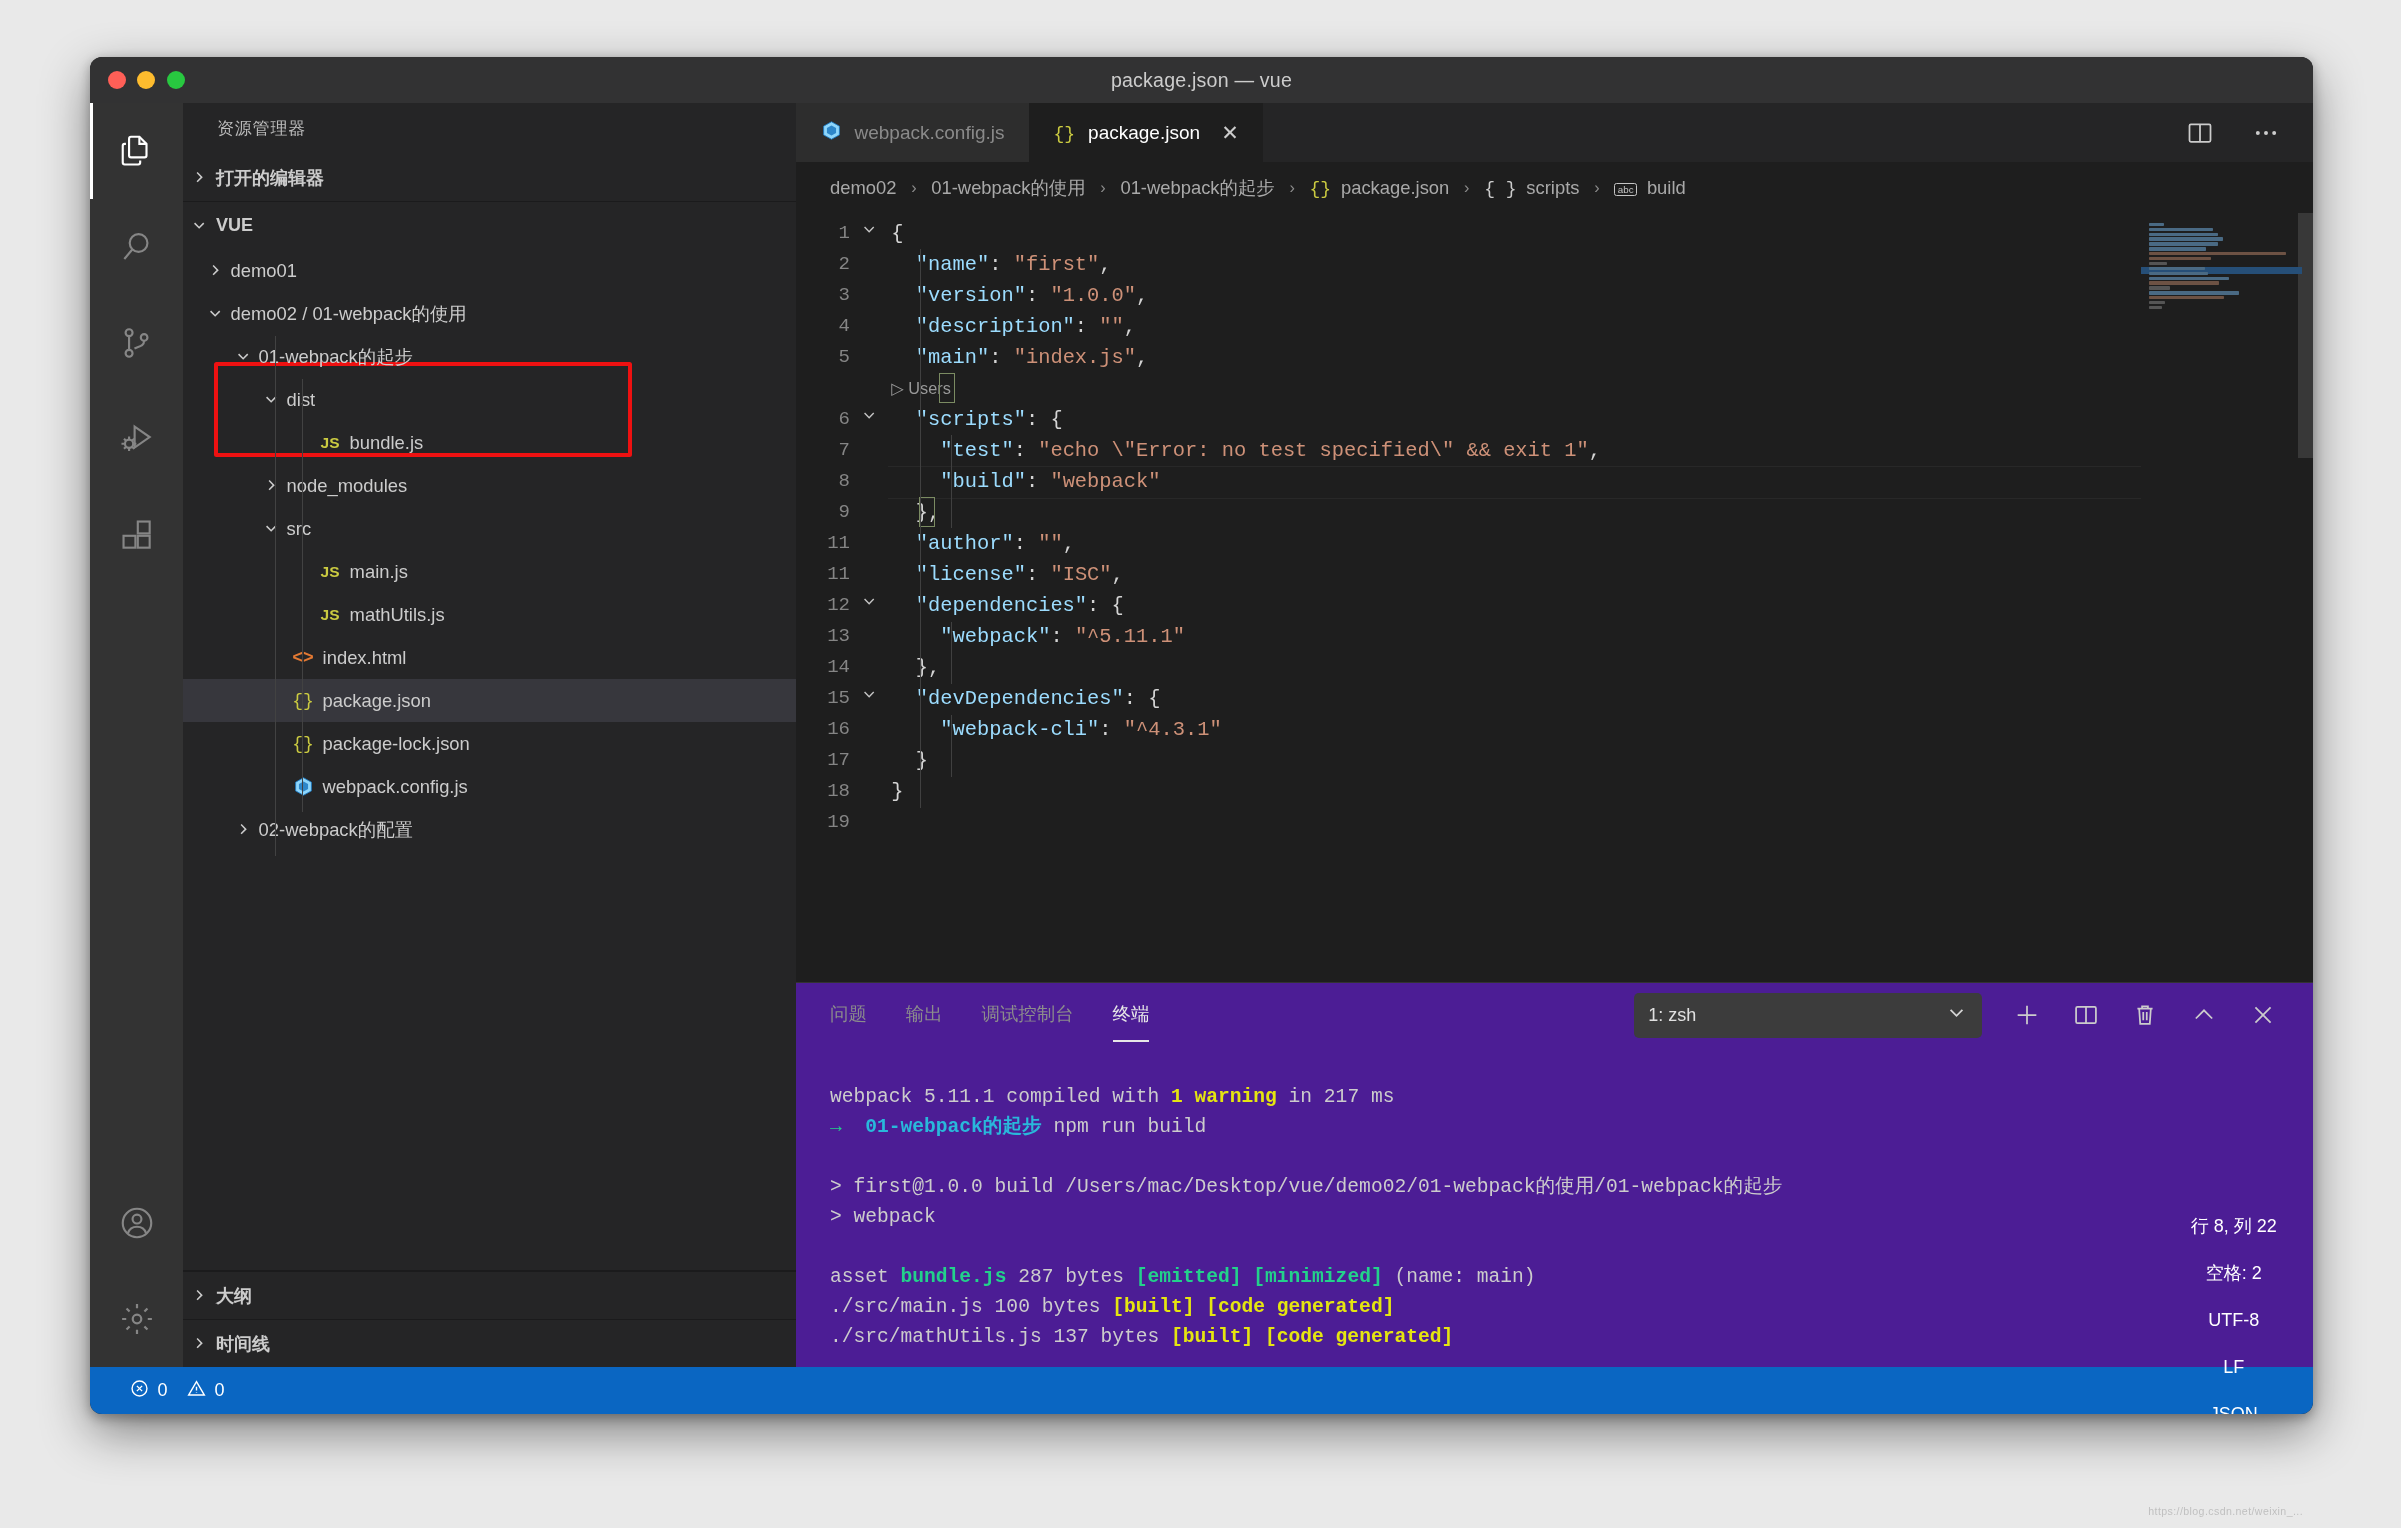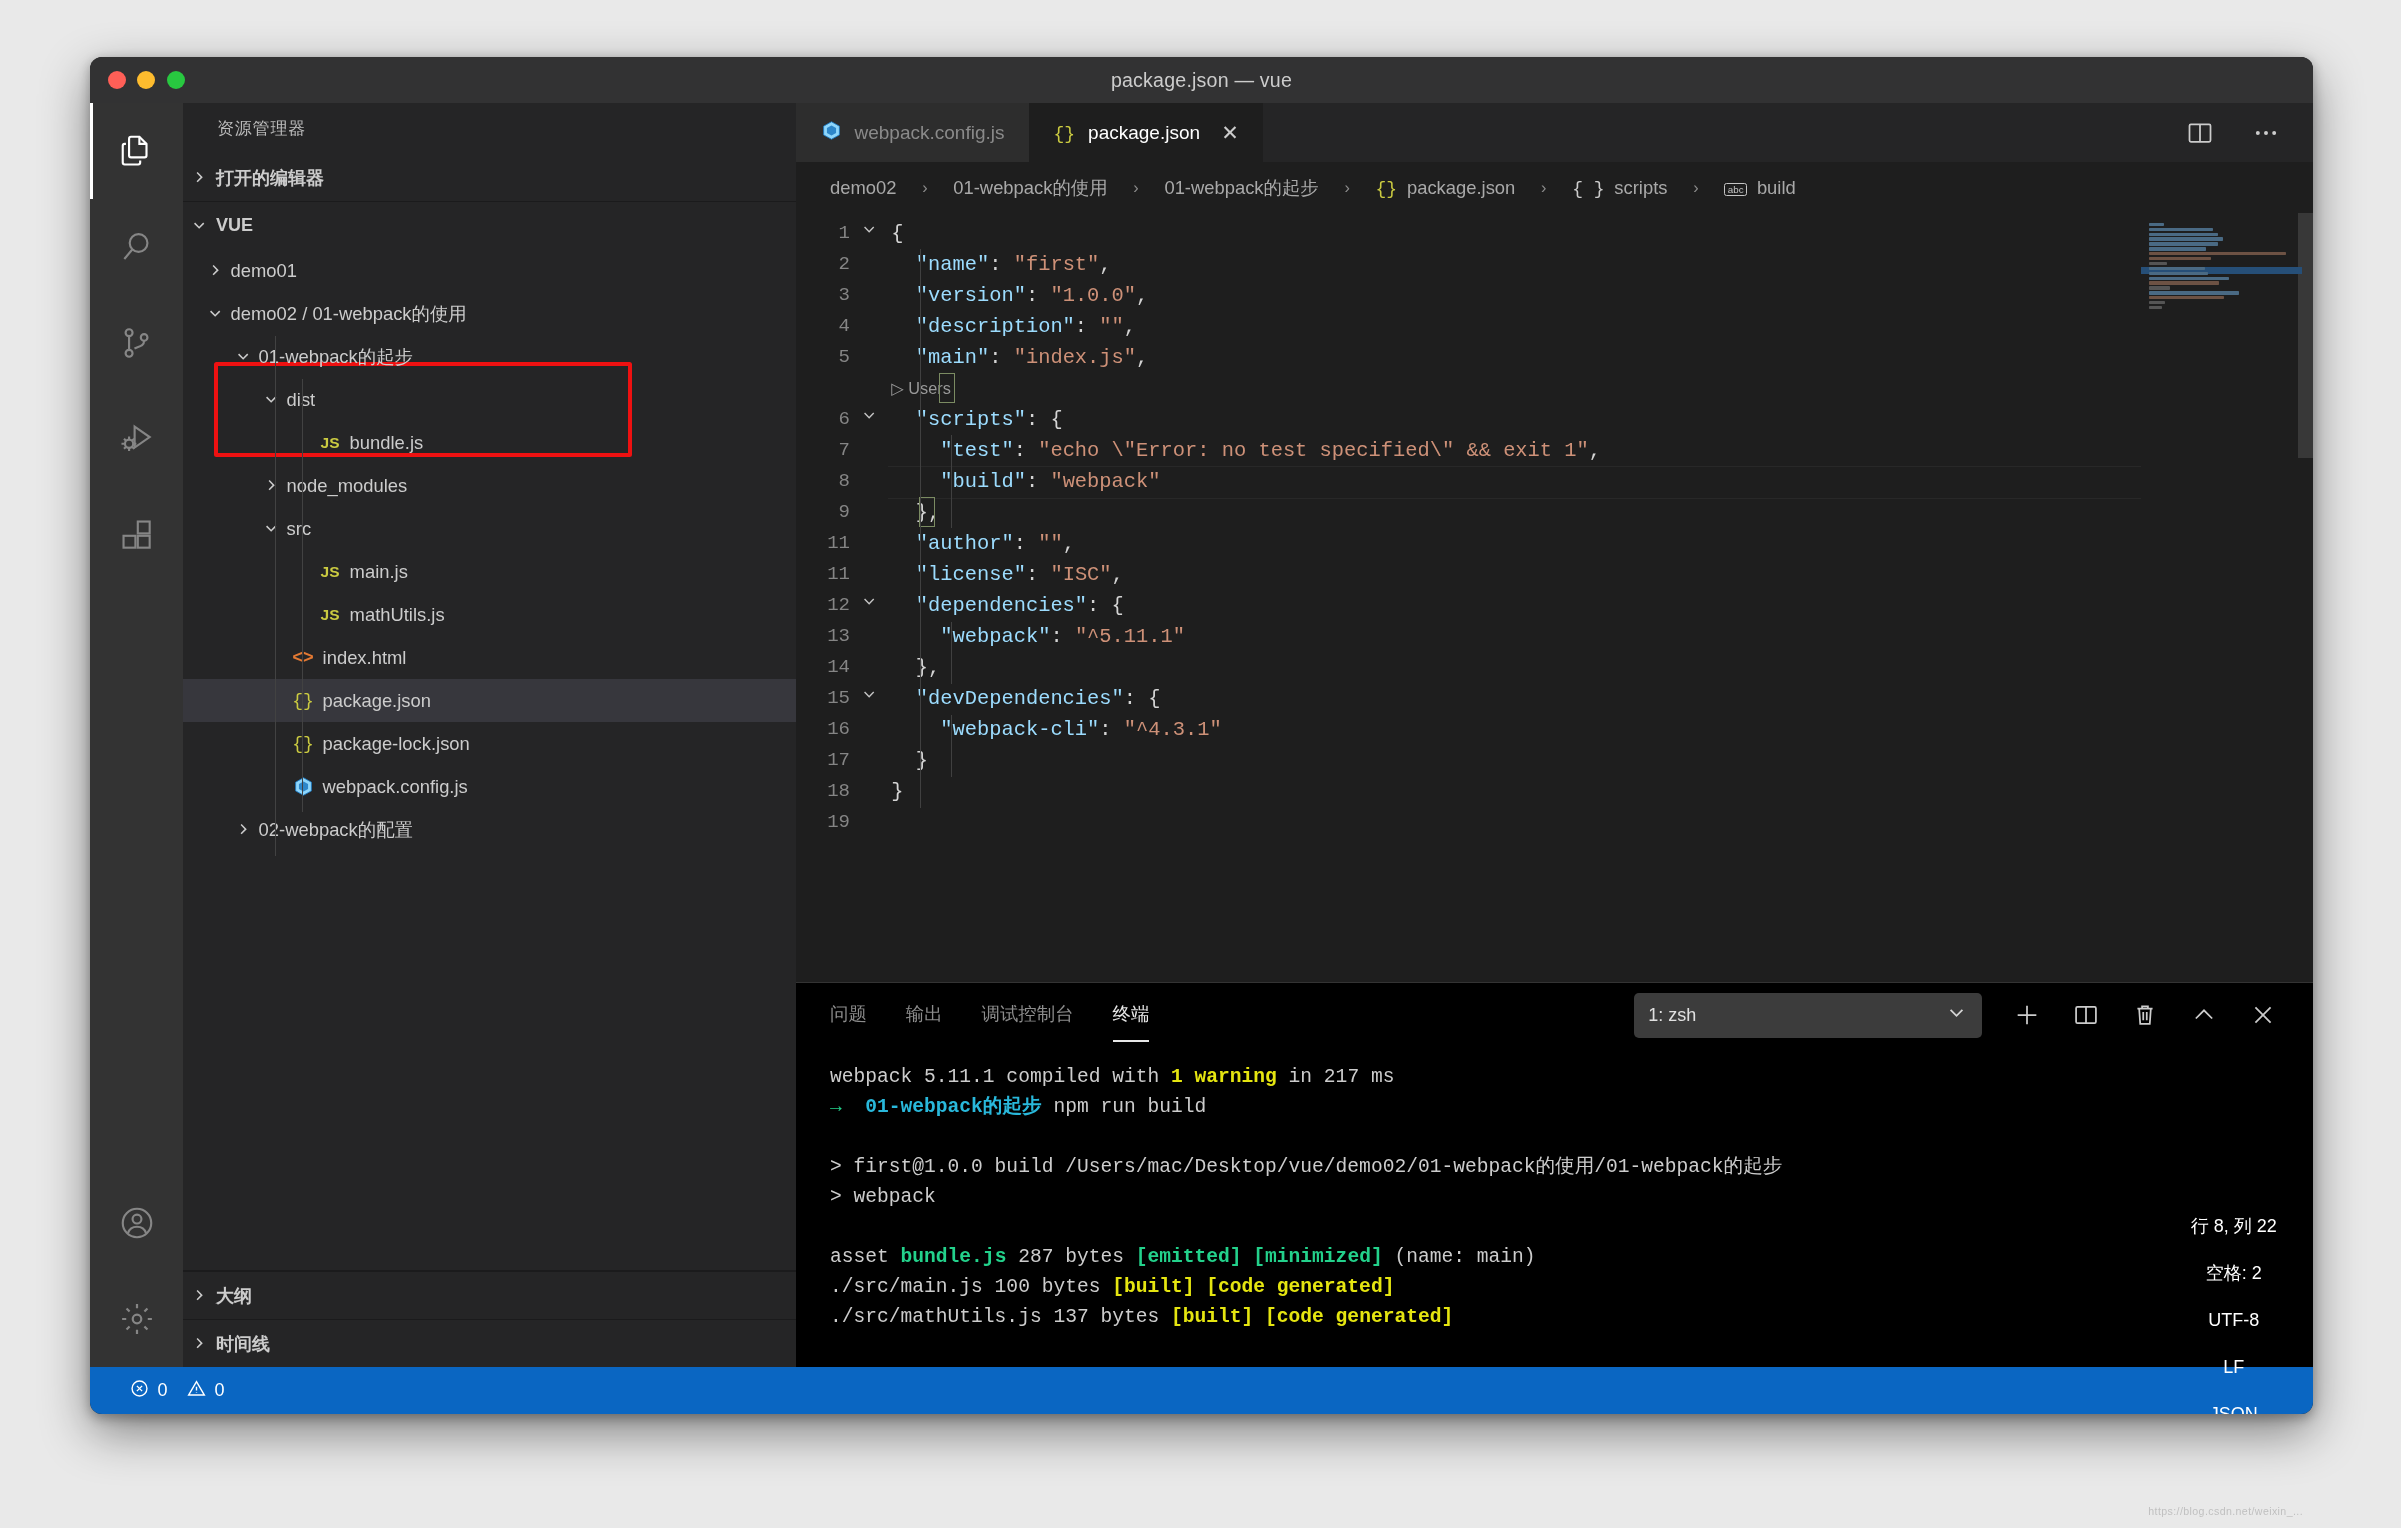--- a/index.html
+++ b/index.html
@@ -62,21 +62,21 @@
   .editorarea{flex:1;display:flex;flex-direction:column;background:#1e1e1e;min-width:0;}
 
   .tabsbar{height:59px;background:#252526;display:flex;align-items:stretch;position:relative;}
   .tab{display:flex;align-items:center;padding:0 24.5px;gap:13px;font-size:19px;
        color:#8a8a8a;background:#2d2d2d;cursor:pointer;max-width:425px;}
   .tab.active{background:#1e1e1e;color:#ffffff;}
   .tab .tabclose{font-size:21px;color:#cccccc;margin-left:8.2px;line-height:1;}
   .tabs-fill{flex:1;background:#252526;}
   .tabs-actions{display:flex;align-items:center;gap:38px;padding:0 33px;background:#252526;}
 
-  .breadcrumb{height:51px;display:flex;align-items:center;padding-left:34px;gap:11px;
+  .breadcrumb{height:51px;display:flex;align-items:center;padding-left:34px;gap:0px;
               font-size:18.4px;color:#a9a9a9;background:#1e1e1e;white-space:nowrap;}
   .bc-item{display:flex;align-items:center;gap:9.8px;cursor:pointer;}
   .bc-sep{margin:0 14.7px;color:#8c8c8c;font-size:16.3px;}
   .abc-ico{display:inline-block;border:1.6px solid #c5c5c5;border-radius:2.5px;
            font-size:9.8px;color:#c5c5c5;padding:0.8px 2.5px;line-height:1;
            font-family:"Liberation Sans",sans-serif;position:relative;top:-0.8px;}
 
   
   .codewrap{flex:1;display:flex;position:relative;overflow:hidden;background:#1e1e1e;}
   .code{flex:1;position:relative;font-family:"Liberation Mono",monospace;font-size:20.4px;
@@ -91,21 +91,21 @@
   .codelens{color:#999999;font-size:16.3px;font-family:"Liberation Sans",sans-serif;}
   .cl-indent{position:absolute;width:0.8px;background:#404040;}
   .cur-line-hl{position:absolute;left:92px;right:0;height:31px;border-top:0.8px solid #282828;border-bottom:0.8px solid #282828;}
 
   .minimap{width:172px;min-width:172px;background:#1e1e1e;position:relative;padding-top:8.2px;}
   .mm-line{height:3.3px;margin:1.6px 0 1.6px 8.2px;border-radius:0.8px;}
   .vscroll{position:absolute;right:0;top:0;width:14.7px;height:100%;}
   .vscroll-thumb{position:absolute;right:0;top:0;width:14.7px;background:#4a4a4a;opacity:.6;}
 
   
-  .panel{height:384px;background:#000000;border-top:0.8px solid #333333;display:flex;flex-direction:column;}
+  .panel{height:384px;background:#4c1d95;border-top:0.8px solid #333333;display:flex;flex-direction:column;gap:20px;}
   .panelbar{height:64px;display:flex;align-items:center;padding-left:34px;position:relative;}
   .ptab{font-size:18.4px;color:#8c8c8c;margin-right:39px;cursor:pointer;position:relative;
         padding-bottom:3.3px;}
   .ptab.active{color:#e7e7e7;}
   .ptab.active::after{content:"";position:absolute;left:0;right:0;bottom:-13px;height:2.5px;background:#e7e7e7;}
   .panel-right{margin-left:auto;display:flex;align-items:center;gap:31px;padding-right:36px;}
   .termselect{background:#3c3c3c;border-radius:4.9px;height:45px;width:319px;display:flex;
               align-items:center;padding:0 14.7px;color:#e0e0e0;font-size:18px;cursor:pointer;}
   .termselect .sel-chev{margin-left:auto;color:#d4d4d4;}
   .picon{cursor:pointer;display:flex;align-items:center;justify-content:center;}

